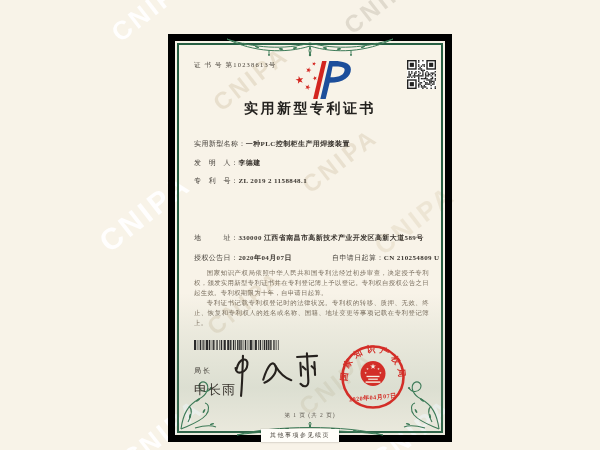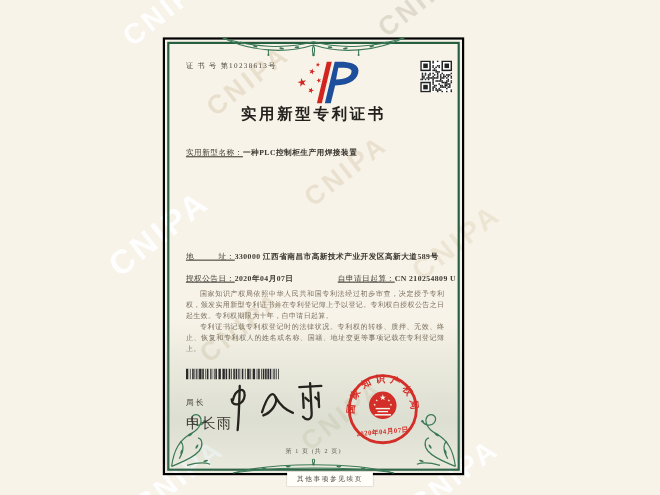--- a/index.html
+++ b/index.html
@@ -6,36 +6,36 @@
   body{width:600px;height:450px;overflow:hidden;background:#f8f3e8;
        font-family:"Liberation Serif","DejaVu Serif",serif;}
   .canvas{position:relative;width:600px;height:450px;background:#f8f3e8;overflow:hidden;}
 
   
   .wm{position:absolute;font-family:"Liberation Sans","DejaVu Sans",sans-serif;
       font-weight:bold;letter-spacing:3px;transform:rotate(-38deg);white-space:nowrap;
       pointer-events:none;user-select:none;}
 
   
-  .frame{position:absolute;left:148px;top:34px;width:270px;height:394px;
-         border:2px solid #000000;}
+  .frame{position:absolute;left:168px;top:34px;width:270px;height:394px;
+         border:7px solid #000000;}
   .frame-inner{position:absolute;inset:2px;border:2px solid #275f43;pointer-events:none;}
   .wash{position:absolute;inset:0;pointer-events:none;
         background:linear-gradient(180deg,rgba(140,165,142,0) 64%,rgba(140,165,142,0.12) 74%,
                    rgba(120,150,128,0.22) 88%,rgba(120,150,128,0.10) 100%);}
 
   .cert-no{position:absolute;left:19px;top:20px;font-size:6.5px;letter-spacing:1.2px;color:#4a443b;}
   .logo{position:absolute;left:112px;top:18px;width:72px;height:42px;}
   .qr{position:absolute;left:232px;top:19px;width:29px;height:29px;}
   .cert-title{position:absolute;left:0;right:0;top:59px;text-align:center;
               font-size:14px;font-weight:bold;letter-spacing:2.5px;color:#23211e;}
 
   .row{position:absolute;left:19px;right:16px;font-size:7px;color:#3e3933;
        letter-spacing:0.4px;line-height:9px;}
-  .row .lbl{color:#45403a;text-decoration:underline;}
+  .row .lbl{color:#45403a;}
   .row .val{color:#3a352f;font-weight:bold;}
   .addr-l2{display:block;padding-left:20px;}
   .pair2{position:absolute;left:138px;top:0;white-space:nowrap;}
 
   .body-text{position:absolute;left:19px;right:16px;top:227px;font-size:6.4px;
              line-height:10px;color:#7a6f5f;letter-spacing:0.3px;text-align:justify;}
   .body-text p{margin:0;text-indent:2em;}
 
   .barcode{position:absolute;left:19px;top:299px;width:85px;height:10px;}
   .sig-title{position:absolute;left:19px;top:325px;font-size:7px;letter-spacing:2px;color:#39342e;font-family:Liberation Mono, monospace;}
@@ -294,20 +294,26 @@
           <rect x="1.380952380952381" y="20.714285714285715" width="6.904761904761905" height="6.904761904761905" fill="#ffffff"></rect>
           <rect x="2.761904761904762" y="22.095238095238095" width="4.142857142857142" height="4.142857142857142" fill="#222222"></rect>
         </g>
     </svg>
 
     <div class="cert-title">实用新型专利证书</div>
 
     <div class="row" style="top:99px;">
       <span class="lbl">实用新型名称：</span><span class="val">一种PLC控制柜生产用焊接装置</span>
     </div>
+    <div class="row" style="top:118px;">
+      <span class="lbl">发　明　人：</span><span class="val">李德建</span>
+    </div>
+    <div class="row" style="top:136px;">
+      <span class="lbl">专　利　号：</span><span class="val">ZL 2019 2 1158848.1</span>
+    </div>
     <div class="row" style="top:193px;">
       <span class="lbl">地　　　址：</span><span class="val">330000 江西省南昌市高新技术产业开发区高新大道589号</span>
     </div>
     <div class="row" style="top:213px;">
       <span class="lbl">授权公告日：</span><span class="val">2020年04月07日</span>
       <span class="pair2"><span class="lbl">自申请日起算：</span><span class="val">CN 210254809 U</span></span>
     </div>
 
     <div class="body-text">
       <p>国家知识产权局依照中华人民共和国专利法经过初步审查，决定授予专利权，颁发实用新型专利证书并在专利登记簿上予以登记。专利权自授权公告之日起生效。专利权期限为十年，自申请日起算。</p>

